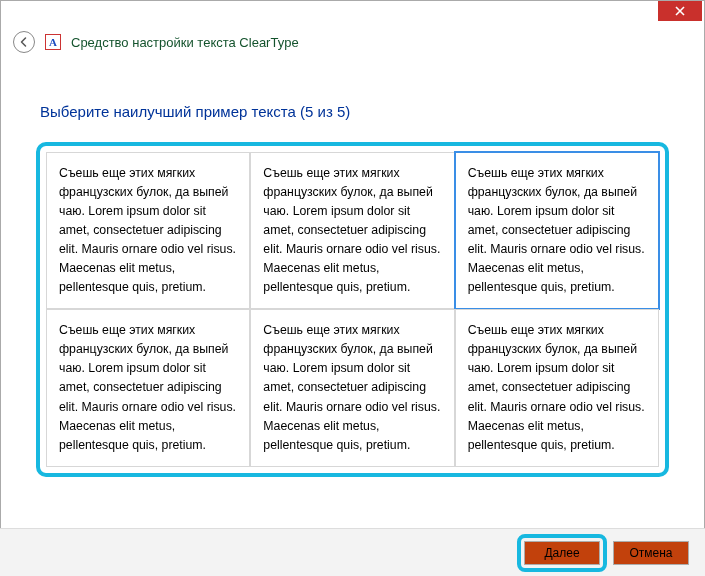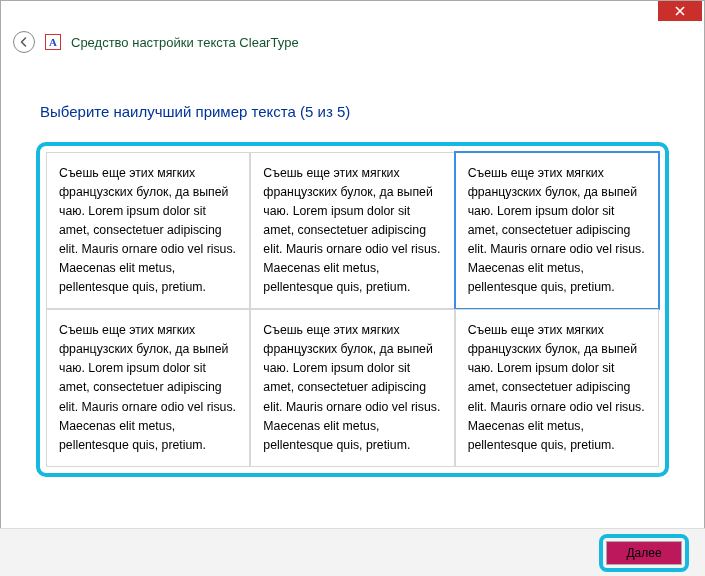--- a/index.html
+++ b/index.html
@@ -107,21 +107,21 @@
     align-items: center;
     justify-content: flex-end;
     padding-right: 16px;
     gap: 6px;
     background: #f3f3f3;
   }
   .btn {
     min-width: 76px;
     height: 24px;
     font-size: 12px;
-    background: #be185d;
+    background: #c2410c;
     border: 1px solid #acacac;
     cursor: pointer;
     padding: 0 12px;
   }
   .next-hl {
     border: 4px solid #17b8e0;
     border-radius: 8px;
     padding: 3px;
     display: flex;
   }
@@ -160,13 +160,14 @@
       <div class="cell">Съешь еще этих мягких французских булок, да выпей чаю. Lorem ipsum dolor sit amet, consectetuer adipiscing elit. Mauris ornare odio vel risus. Maecenas elit metus, pellentesque quis, pretium.</div>
       <div class="cell">Съешь еще этих мягких французских булок, да выпей чаю. Lorem ipsum dolor sit amet, consectetuer adipiscing elit. Mauris ornare odio vel risus. Maecenas elit metus, pellentesque quis, pretium.</div>
     </div>
   </div>
 </div>
 
 <div class="footer">
   <div class="next-hl">
     <button class="btn">Далее</button>
   </div>
+  <button class="btn">Отмена</button>
 </div>
 
 </body></html>

